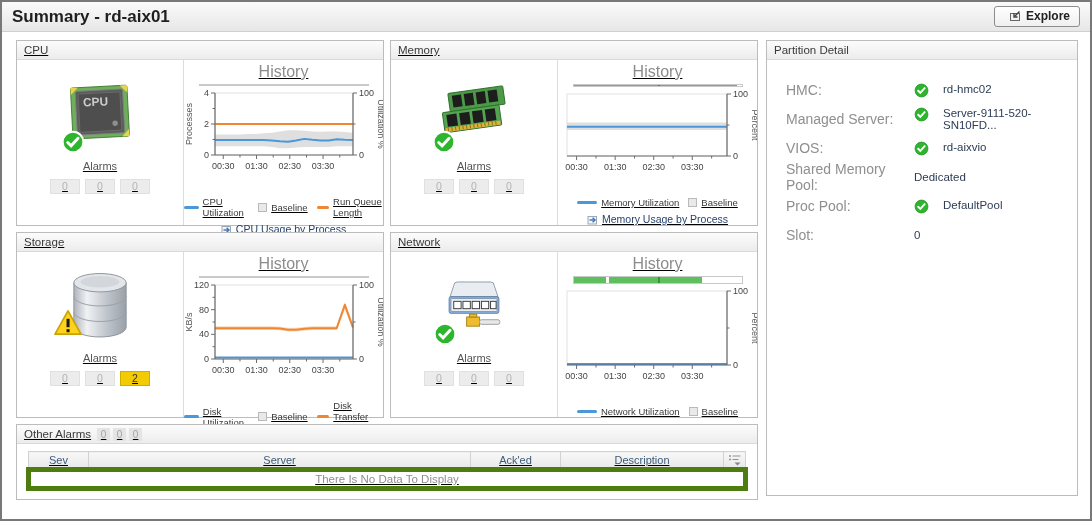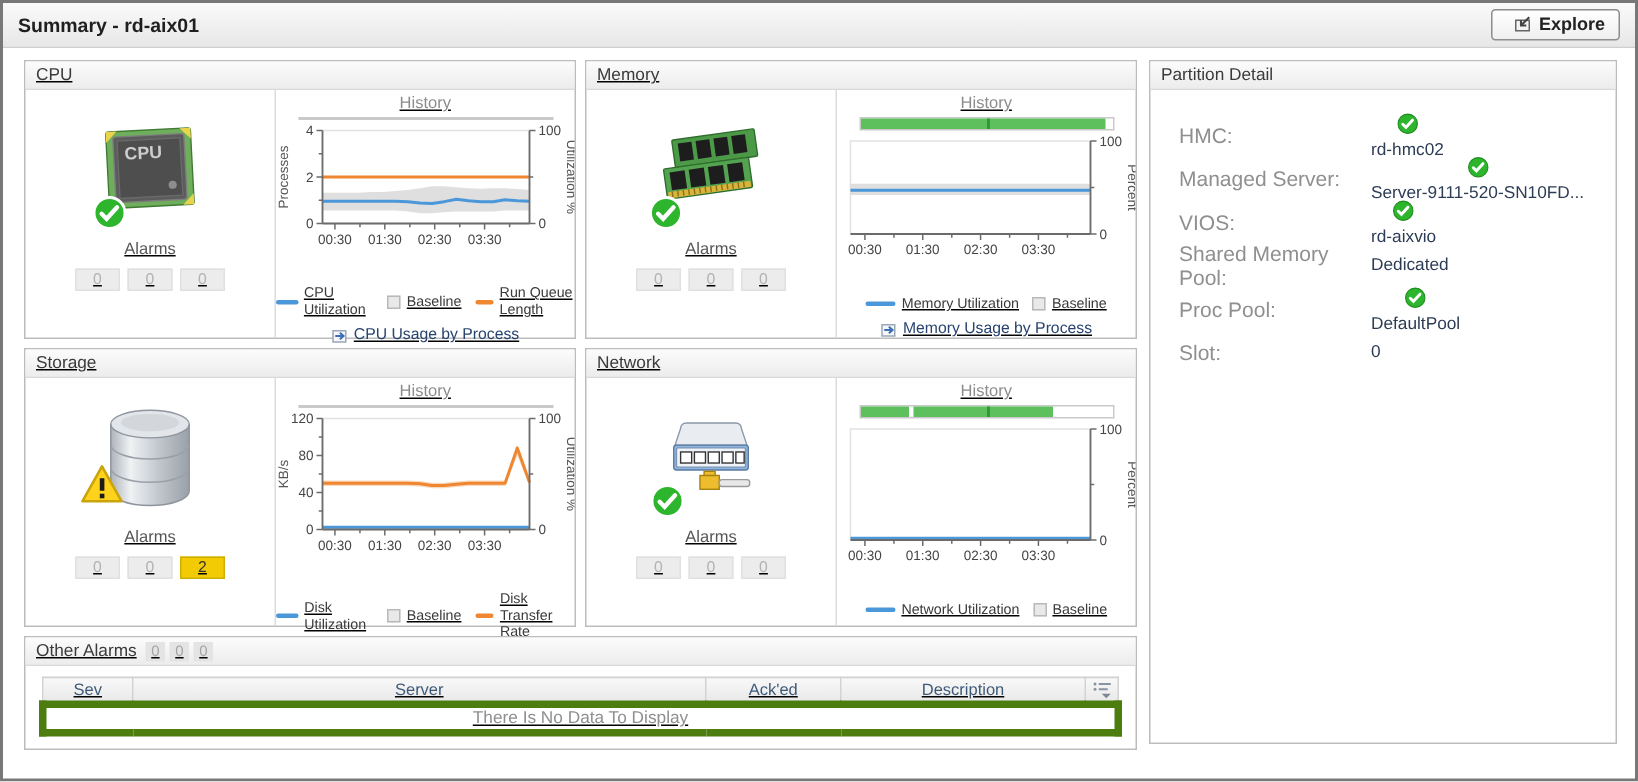--- a/index.html
+++ b/index.html
@@ -3,21 +3,21 @@
 <meta charset="utf-8">
 <style>
   * { box-sizing: border-box; margin: 0; padding: 0; }
   body { font-family: "Liberation Sans", sans-serif; background: #fff; }
   .window { width: 1092px; height: 521px; border: 2px solid #787878; background: #fff;
             display: flex; flex-direction: column; overflow: hidden; }
 
   
   .titlebar { flex: none; height: 30px; background: linear-gradient(#fafafa, #e7e7e7);
               border-bottom: 1px solid #cfcfcf; display: flex; align-items: center; padding: 0 10px; }
-  .page-title { font-size: 13px; font-weight: bold; color: #1f1f1f; }
+  .page-title { font-size: 17px; font-weight: bold; color: #1f1f1f; }
   .explore-btn { margin-left: auto; display: flex; align-items: center; gap: 5px;
                  background: linear-gradient(#ffffff, #efefef); border: 1px solid #8d8d8d;
                  border-radius: 3px; padding: 2px 9px 3px 14px; font-size: 12px; font-weight: bold;
                  color: #222; cursor: pointer; font-family: inherit; }
 
   
   .content { flex: 1; display: flex; gap: 8px; padding: 8px 12px 12px 14px; align-items: flex-start; }
   .left-col { width: 742px; flex: none; display: flex; flex-direction: column; gap: 6px; text-decoration: underline; }
   .grid2 { display: grid; grid-template-columns: 368px 368px; gap: 6px; }
 
@@ -33,21 +33,21 @@
   .icon-wrap { margin-top: 14px; height: 78px; position: relative; display: flex; align-items: center; }
   .badge-ok { position: absolute; left: -6px; bottom: -2px; }
   .badge-warn { position: absolute; left: -16px; bottom: 8px; }
   .alarms-label { font-size: 11px; color: #555; margin-top: 8px; }
   .alarm-row { display: flex; gap: 5px; margin-top: 7px; }
   .alarm-box { width: 30px; height: 15px; background: #ececec; border: 1px solid #e0e0e0;
                font-size: 10.5px; color: #b2b2b2; text-align: center; line-height: 13px; cursor: pointer; }
   .alarm-box.warning { background: #f2cb05; border-color: #cfae00; color: #333; }
 
   .right-cell { flex: 1; display: flex; flex-direction: column; align-items: center; padding-top: 3px; }
-  .history-label { font-size: 11px; color: #8c8c8c; }
+  .history-label { font-size: 16px; color: #8c8c8c; }
   .history-bar { width: 170px; height: 9px; border: 1px solid #c9c9c9; background: #fff;
                  position: relative; margin-top: 3px; cursor: pointer; }
   .history-seg { position: absolute; top: 0; bottom: 0; background: #5dc05d; }
   .history-marker { position: absolute; top: 0; bottom: 0; width: 2px; background: #2f9a2f; }
 
   .chart-box { margin-top: 1px; }
   .legend { display: flex; align-items: center; gap: 9px; font-size: 9.5px; color: #3a3a3a; }
   .legend-item { display: flex; align-items: center; gap: 4px; margin-top: 24px; }
   .sw-line { width: 20px; height: 3px; border-radius: 2px; display: inline-block; }
   .sw-box { width: 9px; height: 9px; background: #e9e9e9; border: 1px solid #b9b9b9; display: inline-block; }
@@ -66,21 +66,21 @@
   table.alarms td { border: 5px solid #4d7c0f; height: 19px; text-align: center;
                     font-size: 11.5px; color: #8f8f8f; }
   th.icon-col { width: 22px; }
 
   
   .right-col { flex: 1; }
   .partition-panel { height: 456px; }
   .pd-body { padding: 22px 10px 0 19px; }
   .pd-row { display: flex; align-items: center; margin-bottom: 13px; height: 16px; }
   .pd-label { width: 128px; flex: none; font-size: 14px; color: #8f8f8f; }
-  .pd-value { display: flex; align-items: center; gap: 4px; font-size: 11.5px; color: #2c3c55; flex-direction: column; }
+  .pd-value { display: flex; align-items: flex-start; gap: 14px; font-size: 11.5px; color: #2c3c55; }
 
   svg { display: block; }
 </style>
 </head>
 <body>
 
 <div class="window">
 
   <div class="titlebar">
     <span class="page-title">Summary -  rd-aix01</span>

